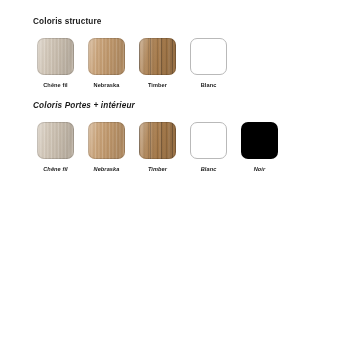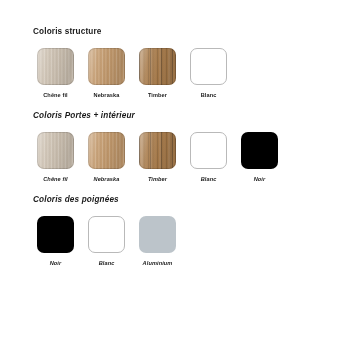--- a/index.html
+++ b/index.html
@@ -13,21 +13,21 @@
     overflow: hidden;
     font-family: "Liberation Sans", sans-serif;
     color: #1c1c1c;
     -webkit-font-smoothing: antialiased;
   }
 
   .page {
     width: 354px;
     height: 296px;
     box-sizing: border-box;
-    padding: 28px 0 0 0;
+    padding: 18px 0 0 0;
     position: relative;
   }
 
   .section {
     padding-left: 30px;
   }
   .section + .section { margin-top: 13px; font-style: italic; }
 
   .section-title {
     font-size: 8.2px;
@@ -202,31 +202,14 @@
           <div class="swatch-cell">
             <div class="swatch outlined"></div>
             <div class="swatch-label">Blanc</div>
           </div>
           <div class="swatch-cell">
             <div class="swatch solid" style="background: rgb(0, 0, 0);"></div>
             <div class="swatch-label">Noir</div>
           </div>
         </div>
       </div>
-      <div class="section">
-        <div class="section-title">Coloris des poignées</div>
-        <div class="swatch-row">
-          <div class="swatch-cell">
-            <div class="swatch solid" style="background: rgb(0, 0, 0);"></div>
-            <div class="swatch-label">Noir</div>
-          </div>
-          <div class="swatch-cell">
-            <div class="swatch outlined"></div>
-            <div class="swatch-label">Blanc</div>
-          </div>
-          <div class="swatch-cell">
-            <div class="swatch solid" style="background: rgb(188, 196, 202);"></div>
-            <div class="swatch-label">Aluminium</div>
-          </div>
-        </div>
-      </div>
     </div>
 </div>
 
 </body></html>

